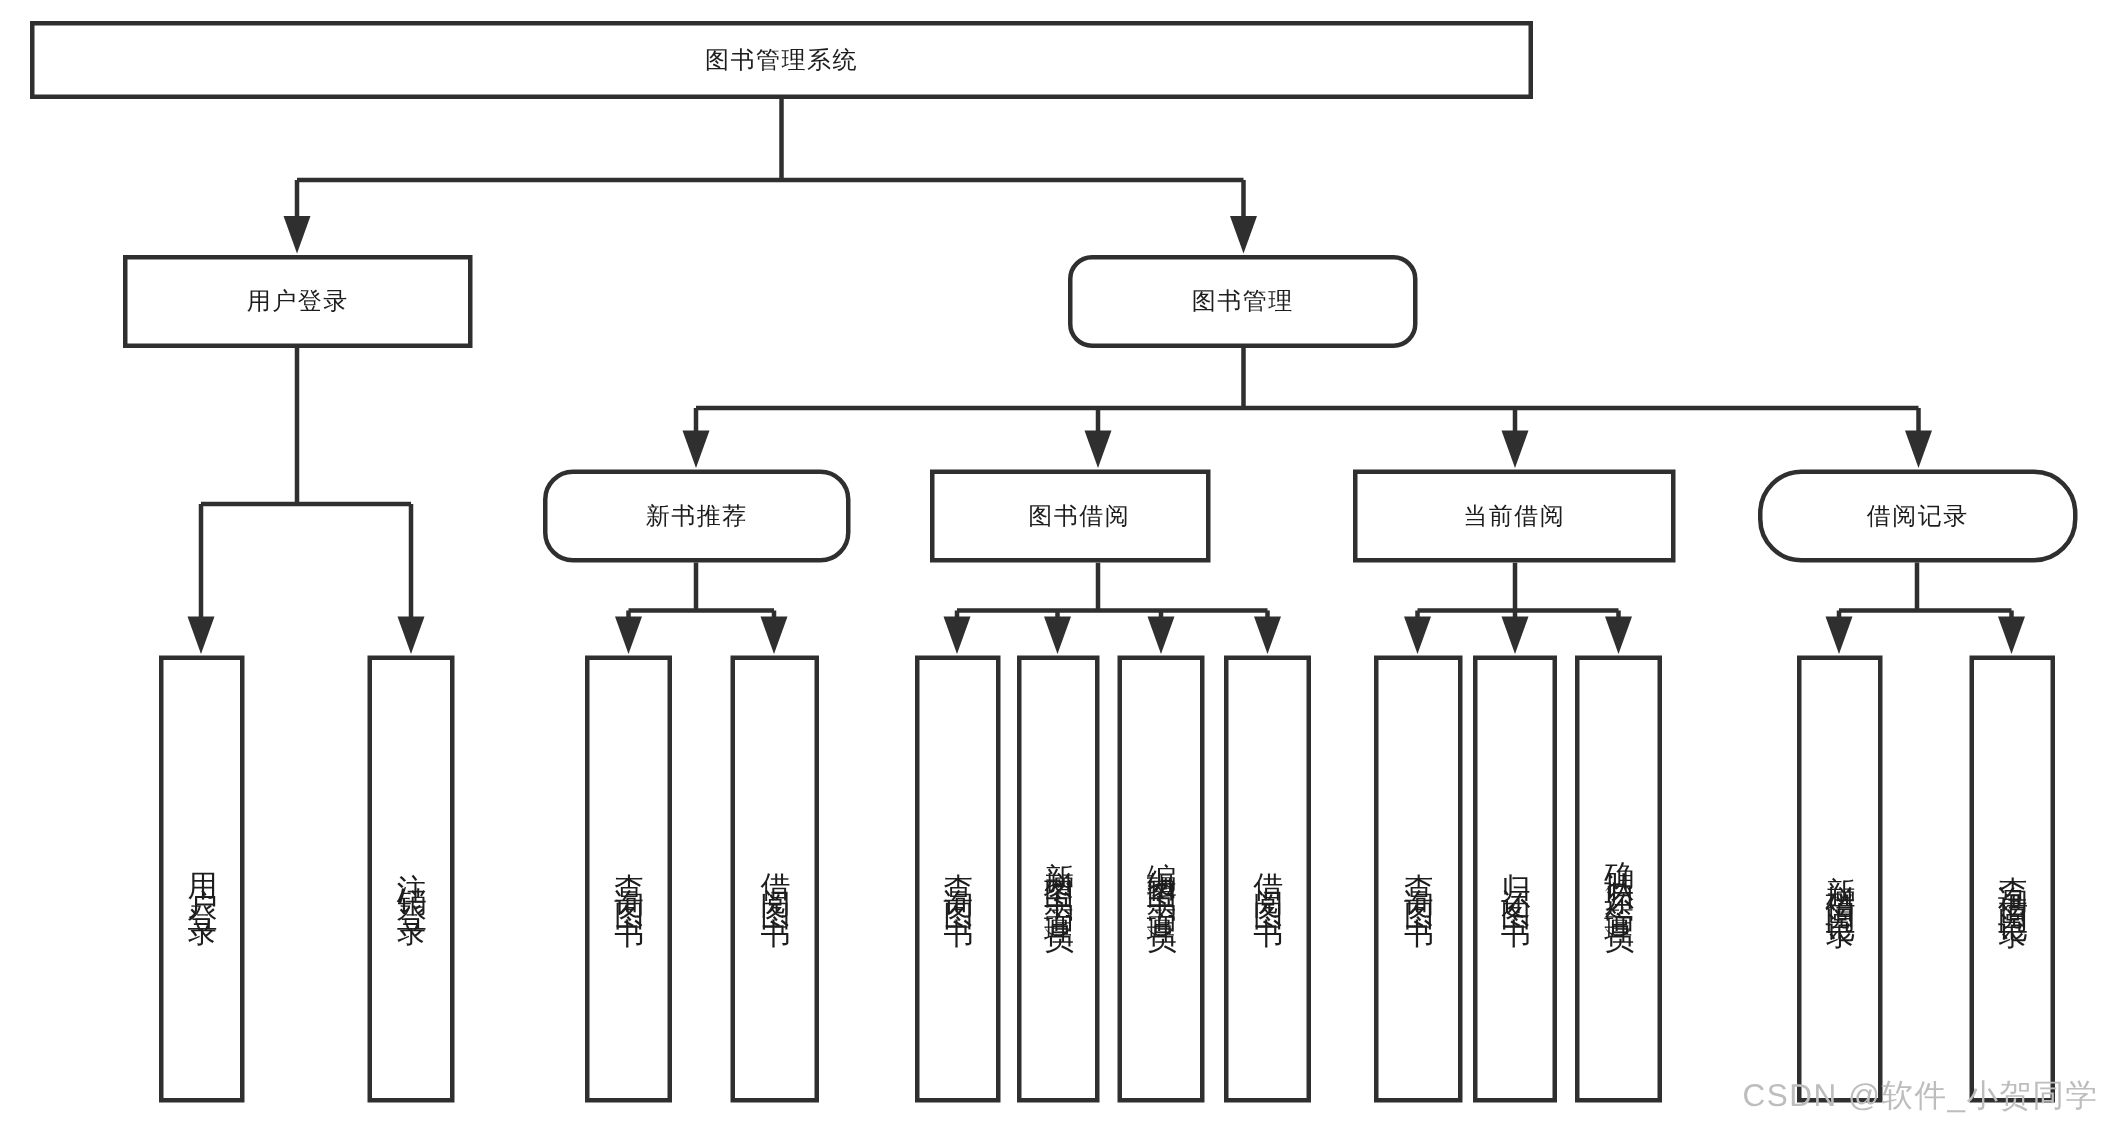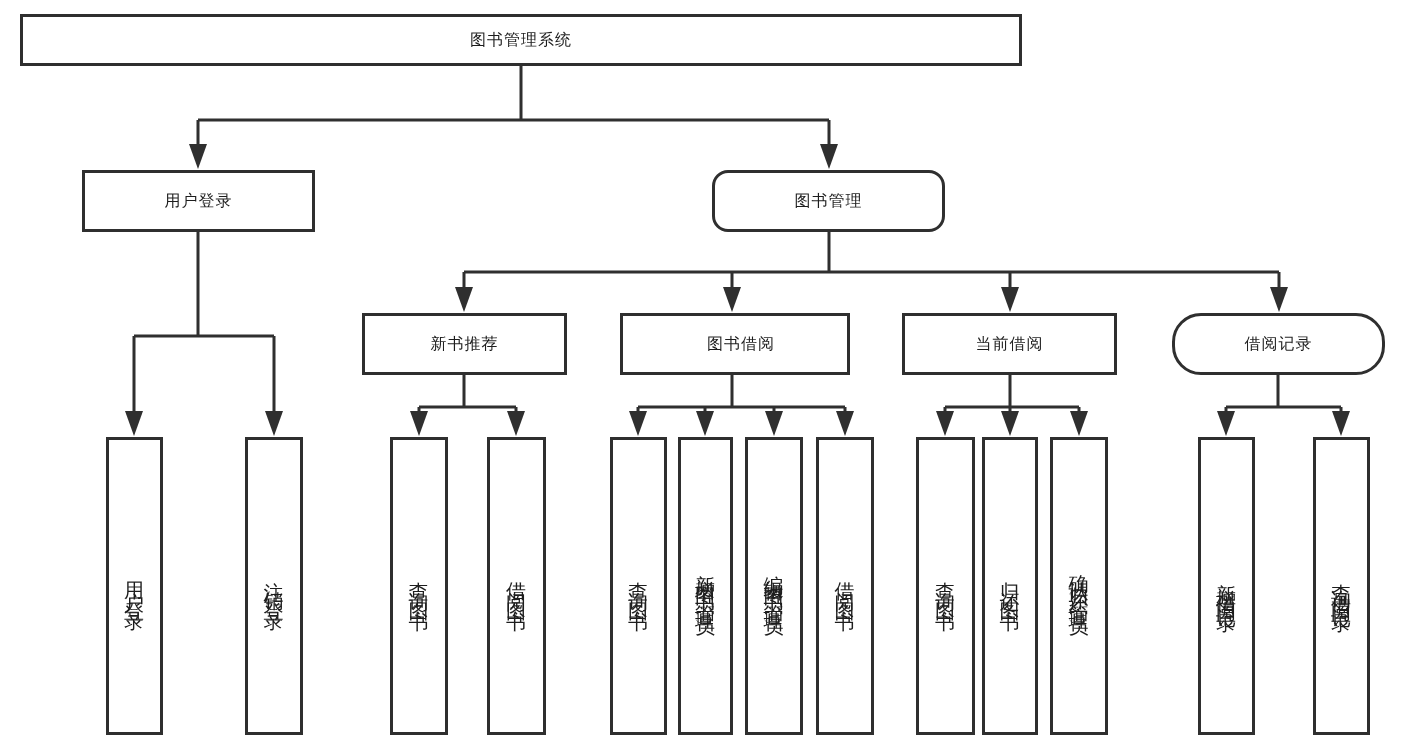--- a/index.html
+++ b/index.html
@@ -42,22 +42,22 @@
     text-orientation:mixed;
     font-size:20px;
     letter-spacing:10px;
     line-height:1;
   }
   .vbox.tight .vtext{letter-spacing:6px;}
   
   .root-box {left:20px;  top:14px;  width:1002px; height:52px;}
   .b-ul     {left:82px;  top:170px; width:233px;  height:62px;}
   .b-bm     {left:712px; top:170px; width:233px;  height:62px;border-radius:16px;}
-  .b-nbr    {left:362px; top:313px; width:205px;  height:62px;}
-  .b-bb     {left:620px; top:313px; width:230px;  height:62px;padding-left:12px;}
+  .b-nbr    {left:362px; top:313px; width:205px;  height:62px;border-radius:20px;}
+  .b-bb     {left:620px; top:313px; width:187px;  height:62px;padding-left:12px;}
   .b-cb     {left:902px; top:313px; width:215px;  height:62px;}
   .b-br     {left:1172px;top:313px; width:213px;  height:62px;border-radius:29px;}
   .v{top:437px;height:298px;}
   .v1a{left:106px;width:57px;} .v1b{left:245px;width:58px;}
   .v2a{left:390px;width:58px;} .v2b{left:487px;width:59px;}
   .v3a{left:610px;width:57px;} .v3b{left:678px;width:55px;}
   .v3c{left:745px;width:58px;} .v3d{left:816px;width:58px;}
   .v4a{left:916px;width:59px;} .v4b{left:982px;width:56px;} .v4c{left:1050px;width:58px;}
   .v5a{left:1198px;width:57px;} .v5b{left:1313px;width:57px;}
   .watermark{
@@ -178,13 +178,14 @@
     <span class="vtext">确认归还（管理员）</span>
   </div>
 
   <div class="vbox v v5a tight">
     <span class="vtext">新增借阅记录</span>
   </div>
   <div class="vbox v v5b tight">
     <span class="vtext">查询借阅记录</span>
   </div>
 
+  <div class="watermark">CSDN @软件_小贺同学</div>
 </div>
 
 </body></html>

